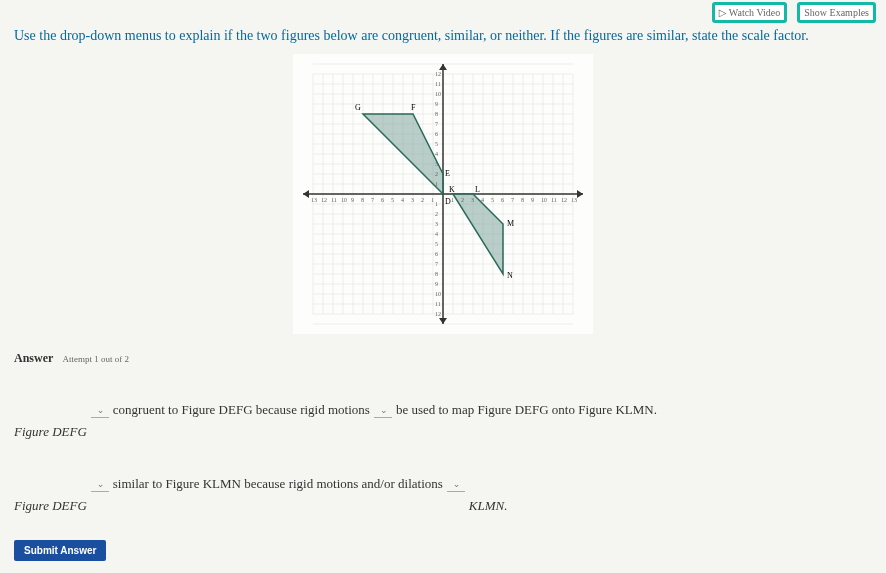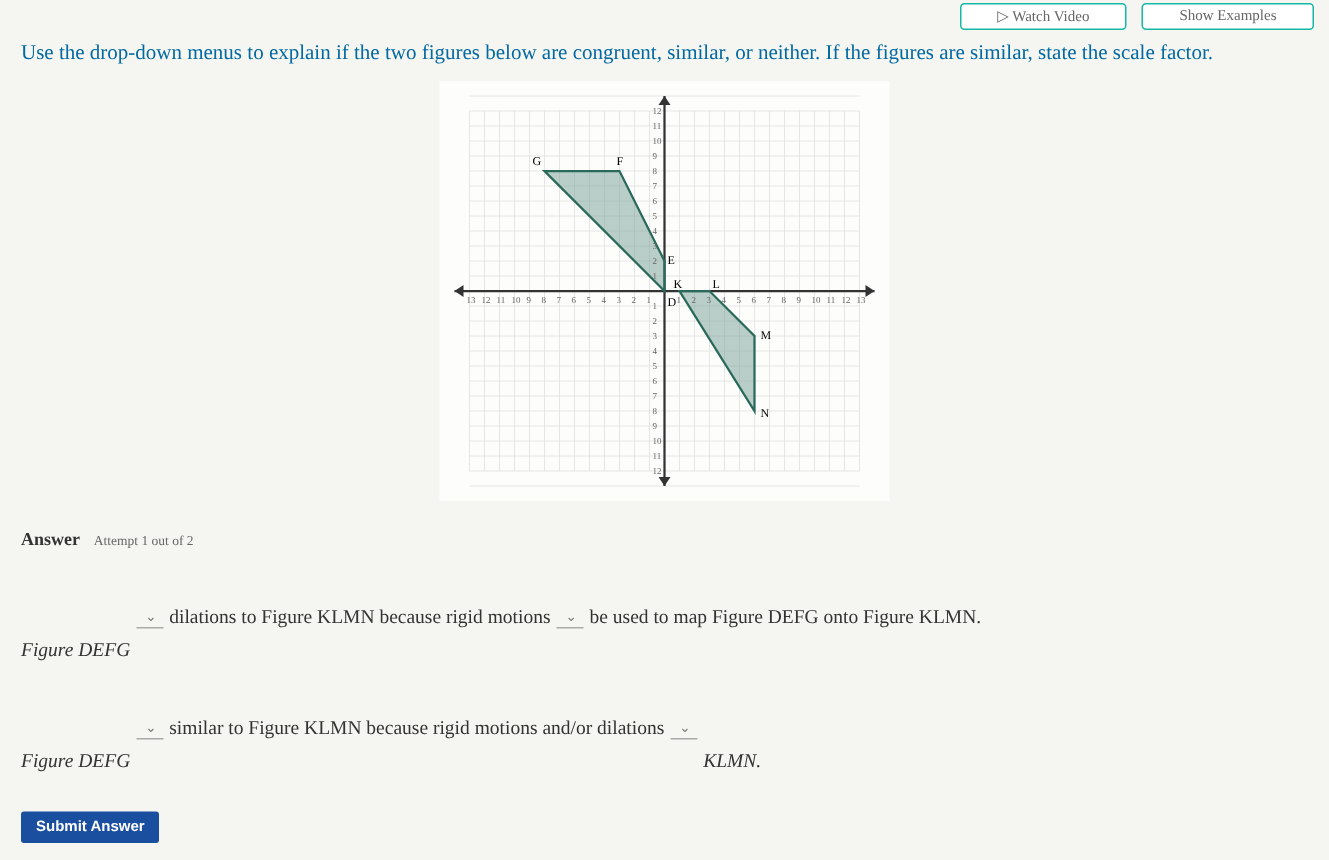--- a/index.html
+++ b/index.html
@@ -1,18 +1,18 @@
 <!DOCTYPE html>
 <html><head>
 <meta charset="utf-8">
 <style>
 * { margin: 0; padding: 0; box-sizing: border-box; }
 body { font-family: Georgia, 'Times New Roman', serif; background: #f5f5f2; color: #333; width: 886px; height: 573px; padding: 10px 14px; position: relative; }
 .header-buttons { position: absolute; top: 2px; right: 10px; display: flex; gap: 10px; }
-.hbtn { border: 1px solid #14b8a6; padding: 2px 24px; font-size: 10px; color: #666; background: #fff; border-radius: 3px; cursor: pointer; }
+.hbtn { border: 3px solid #14b8a6; padding: 2px 4px; font-size: 10px; color: #666; background: #fff; border-radius: 3px; cursor: pointer; }
 .question { font-size: 14px; margin-top: 18px; margin-bottom: 10px; color: #0369a1; }
 .graph-wrap { text-align: center; margin: 6px 0 12px 0; }
 .answer-line { font-size: 13px; margin-bottom: 14px; }
 .answer-label { font-weight: bold; font-size: 12px; margin-top: 24px; }
 .attempt { font-size: 9px; color: #666; margin-left: 6px; text-align: right; }
 .sentence { font-size: 13px; color: #333; margin: 14px 0; display: flex; flex-wrap: wrap; align-items: center; gap: 4px; }
 .dd { display: inline-flex; align-items: center; border-bottom: 1px solid #aaa; padding: 2px 4px; min-width: 18px; color: #555; cursor: pointer; }
 .chev { font-size: 9px; color: #777; margin-left: 2px; }
 .submit-btn { background: #1a4fa0; color: #fff; border: none; padding: 5px 10px; font-size: 10px; font-weight: bold; border-radius: 2px; cursor: pointer; margin-top: 12px; }
 .italic { font-style: italic; margin-top: 44px; }
@@ -167,21 +167,21 @@
 <div class="answer-line">
   <span class="answer-label">Answer</span>
   <span class="attempt">Attempt 1 out of 2</span>
 </div>
 
 <div class="sentence">
   <span class="italic">Figure DEFG</span>
   <span class="dd">
       <span class="chev">⌄</span>
     </span>
-  <span>dilations to Figure KLMN because rigid motions</span>
+  <span>congruent to Figure DEFG because rigid motions</span>
   <span class="dd">
       <span class="chev">⌄</span>
     </span>
   <span>be used to map Figure DEFG onto Figure KLMN.</span>
 </div>
 
 <div class="sentence">
   <span class="italic">Figure DEFG</span>
   <span class="dd">
       <span class="chev">⌄</span>

